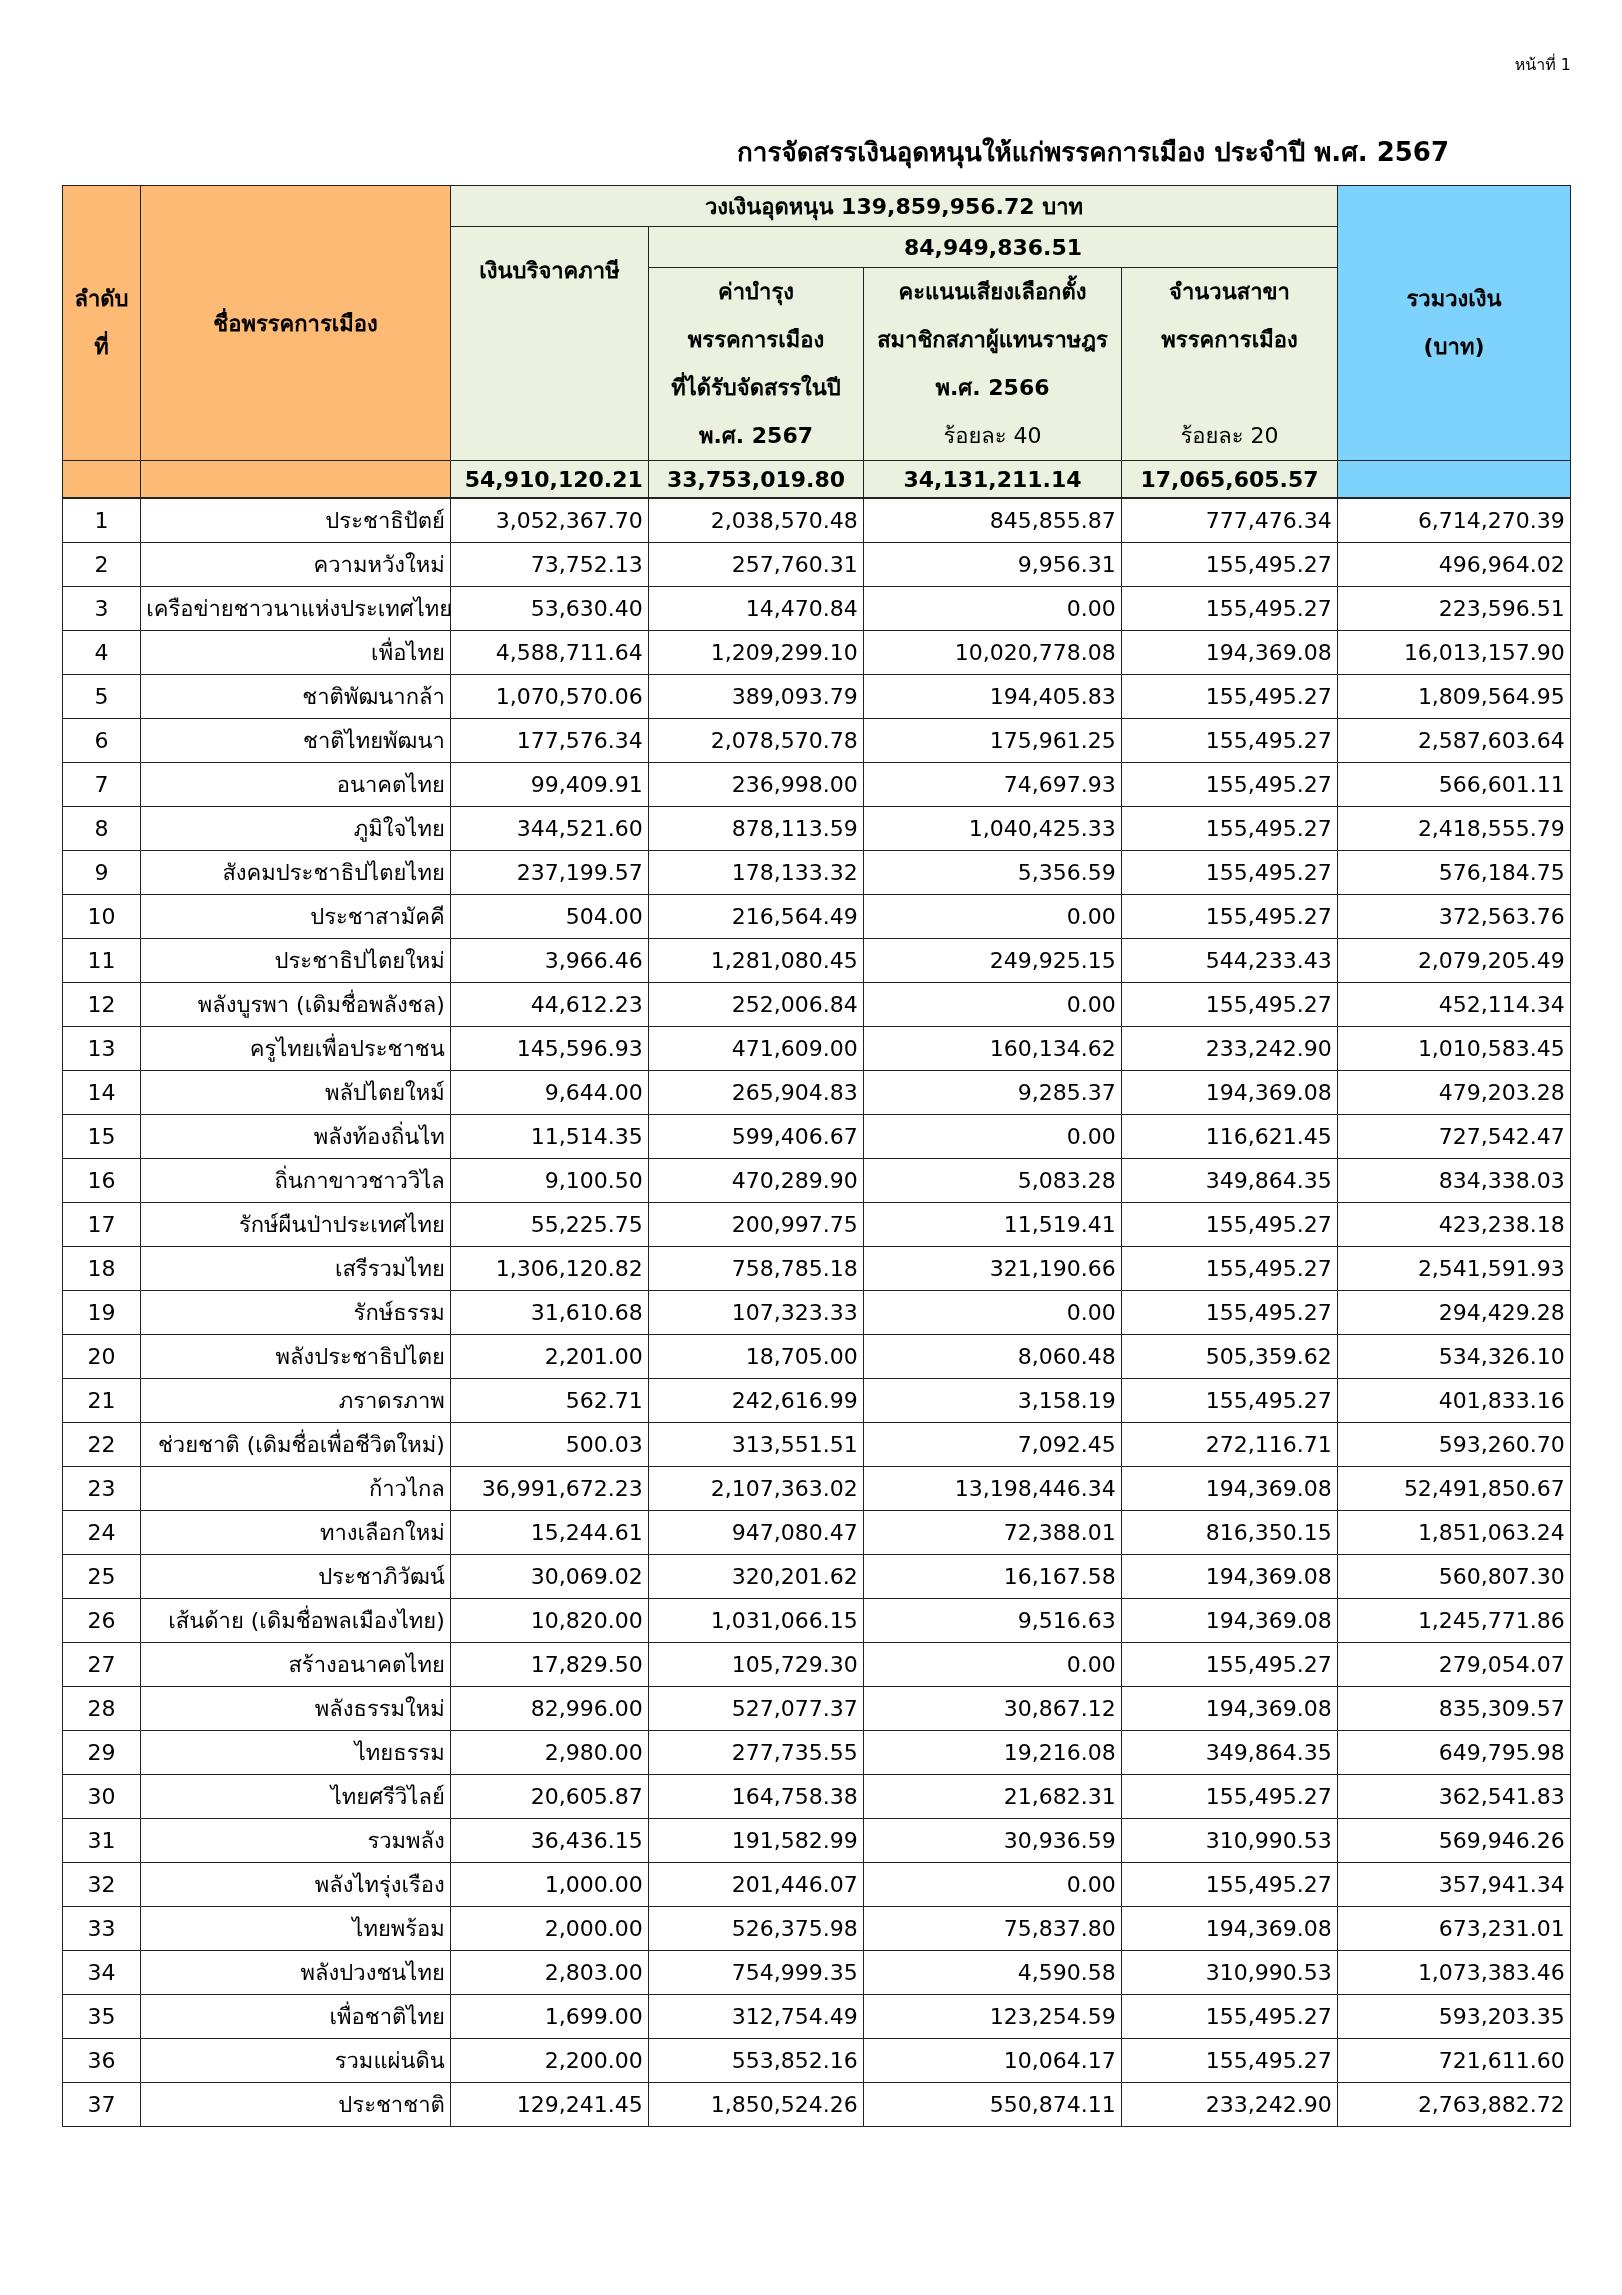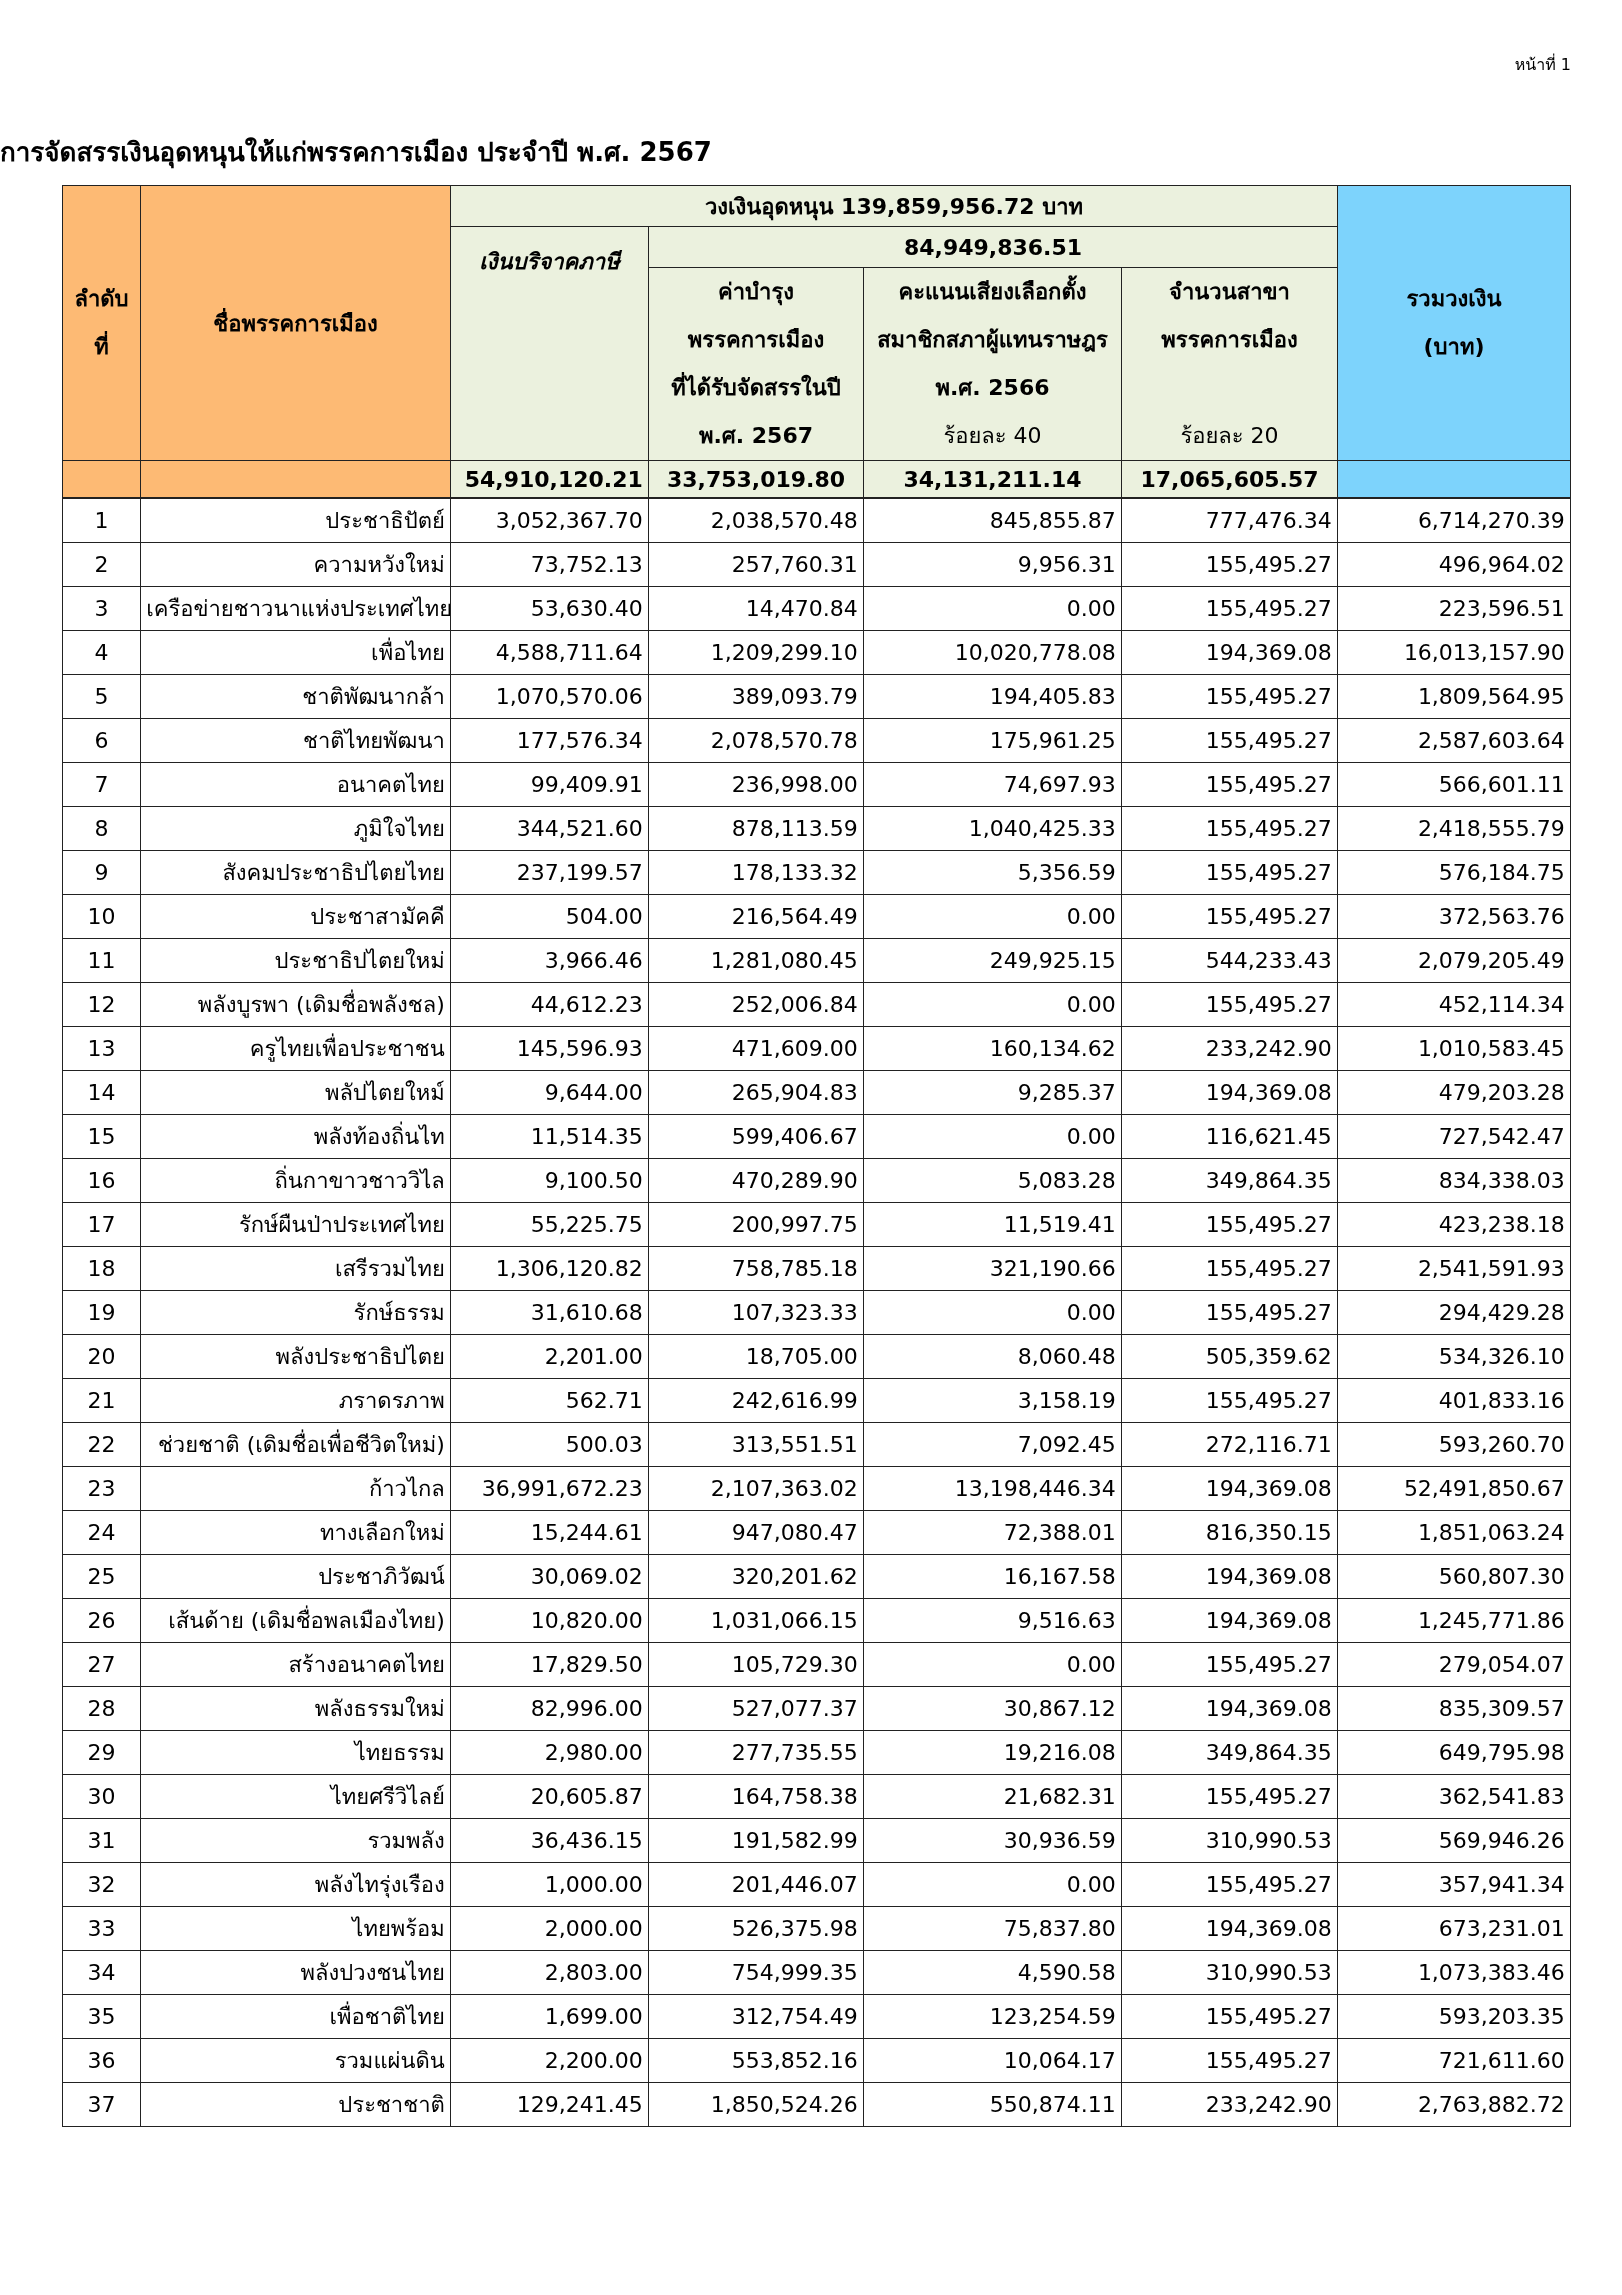--- a/index.html
+++ b/index.html
@@ -1,19 +1,19 @@
 <!DOCTYPE html>
 <html style="font-size:10.5px"><head>
 <meta charset="utf-8">
 <style>
   html, body { margin:0; padding:0; background:#ffffff; }
   body { width:1623px; height:2295px; position:relative; overflow:hidden;
          font-family:"DejaVu Sans","Liberation Sans",sans-serif; color:#000; }
   .page-num { position:absolute; right:52px; top:52px; font-size:16px; }
-  .title { position:absolute; left:0; width:1449px; top:131px; text-align:left;
+  .title { position:absolute; left:0; width:1449px; top:131px; text-align:right;
            font-size:26px; font-weight:bold; }
   table.alloc { position:absolute; left:62px; top:185px; width:1508px;
                 border-collapse:collapse; table-layout:fixed; }
   table.alloc td, table.alloc th { border:1.3px solid #222; padding:0 5.2px; font-size:22px;
                 white-space:nowrap; overflow:hidden; }
   th { font-weight:bold; }
   .hdr-peach { background:#fdba74; }
   .hdr-green { background:#ebf1de; }
   .hdr-blue { background:#7dd3fc; }
   .c { text-align:center; }
@@ -46,21 +46,21 @@
           <div>ที่</div>
       </th>
       <th rowspan="3" class="hdr-peach c">ชื่อพรรคการเมือง</th>
       <th colspan="4" class="hdr-green c">วงเงินอุดหนุน 139,859,956.72  บาท</th>
       <th rowspan="3" class="hdr-blue c stack">
         <div>รวมวงเงิน</div>
           <div>(บาท)</div>
       </th>
     </tr>
     <tr style="height:41px">
-      <th rowspan="2" class="hdr-green" style="vertical-align:top; padding-top:17px;font-style:italic;">
+      <th rowspan="2" class="hdr-green" style="vertical-align:top; padding-top:26px;">
         <div class="c">เงินบริจาคภาษี</div>
       </th>
       <th colspan="3" class="hdr-green c">84,949,836.51</th>
     </tr>
     <tr style="height:185px">
       <th class="hdr-green c stack">
         <div>ค่าบำรุง</div>
           <div>พรรคการเมือง</div>
         <div>ที่ได้รับจัดสรรในปี</div>
           <div class="normal">พ.ศ. 2567</div>

